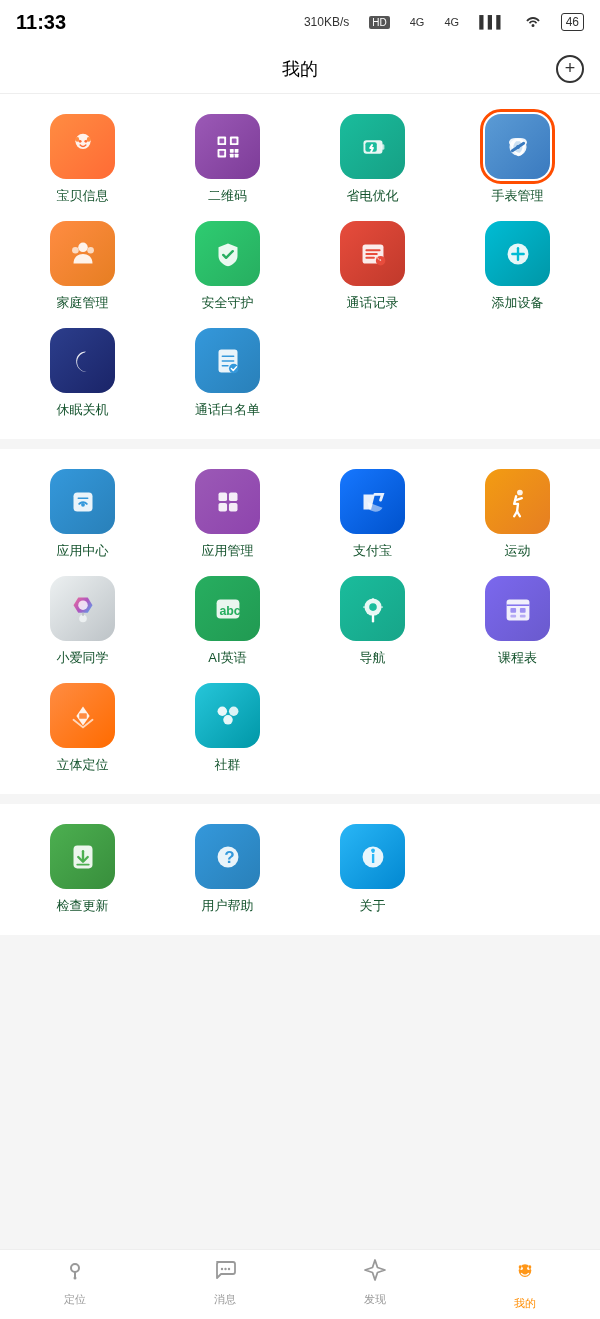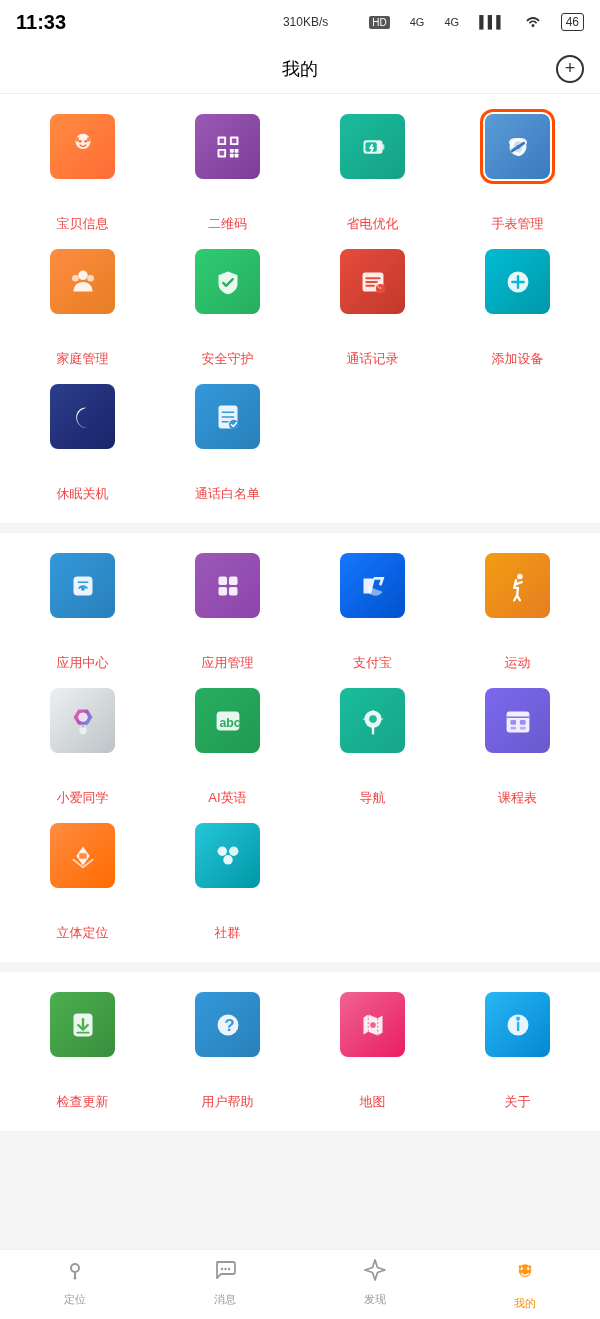--- a/index.html
+++ b/index.html
@@ -83,33 +83,32 @@
       display: flex;
       flex-direction: column;
       align-items: center;
       gap: 8px;
       cursor: pointer;
     }
 
     .app-icon {
       width: 65px;
       height: 65px;
-      border-radius: 8px;
+      border-radius: 16px;
       display: flex;
       align-items: center;
       justify-content: center;
       font-size: 30px;
       position: relative;
     }
 
     .app-label {
       font-size: 13px;
-      color: #ef4444;
+      color: #14532d;
       text-align: left;
-      margin-top: 28px;
     }
 
     
     .app-item.selected .app-icon {
       outline: 3px solid #ff4d00;
       outline-offset: 2px;
     }
 
     
     .bg-orange { background: linear-gradient(135deg, #ff8c42, #ff6b35); }
@@ -174,21 +173,21 @@
     
     .bottom-spacer { height: 70px; }
   </style>
 </head>
 <body>
 
 <div class="status-bar">
   <span class="status-time">11:33</span>
   <div class="status-icons">
     <span>310KB/s</span>
-    <span style="background:#555;color:#fff;padding:1px 3px;border-radius:2px;font-size:10px;margin-left:21px;">HD</span>
+    <span style="background:#555;color:#fff;padding:1px 3px;border-radius:2px;font-size:10px;">HD</span>
     <span style="font-size:11px;">4G</span>
     <span style="font-size:11px;">4G</span>
     <span>▌▌▌</span>
     <span>
       <svg width="16" height="12" viewBox="0 0 16 12">
           <path d="M8 9a1.5 1.5 0 110 3 1.5 1.5 0 010-3zm0-3.5a5 5 0 014.2 2.3l-1.4 1a3 3 0 00-5.6 0l-1.4-1A5 5 0 018 5.5zm0-3.5a8 8 0 016.7 3.6l-1.4 1A6 6 0 008 4a6 6 0 00-5.3 2.6l-1.4-1A8 8 0 018 2z" fill="#333"></path>
         </svg>
     </span>
     <span style="border:1.5px solid #333;border-radius:3px;padding:1px 4px;font-size:12px;">46</span>
   </div>
@@ -485,31 +484,20 @@
     <div class="app-item">
       <div class="app-icon bg-blue2">
         <svg class="icon-svg" viewBox="0 0 40 40" fill="none">
           <circle cx="20" cy="20" r="11" fill="white" opacity="0.9"></circle>
           <text x="16" y="26" font-size="18" font-weight="bold" fill="#3498db" font-family="Arial">?</text>
         </svg>
       </div>
       <span class="app-label">用户帮助</span>
     </div>
 
-    <div class="app-item">
-      <div class="app-icon bg-pink">
-        <svg class="icon-svg" viewBox="0 0 40 40" fill="none">
-          <path d="M10 12 L15 9 L25 13 L30 10 L30 28 L25 31 L15 27 L10 30 Z" fill="white" opacity="0.9"></path>
-          <path d="M15 9 L15 27" stroke="#f06292" stroke-width="1" stroke-dasharray="2"></path>
-          <path d="M25 13 L25 31" stroke="#f06292" stroke-width="1" stroke-dasharray="2"></path>
-          <circle cx="20" cy="20" r="3" fill="#f06292"></circle>
-        </svg>
-      </div>
-      <span class="app-label">地图</span>
-    </div>
 
     <div class="app-item">
       <div class="app-icon bg-skyblue">
         <svg class="icon-svg" viewBox="0 0 40 40" fill="none">
           <circle cx="20" cy="20" r="11" fill="white" opacity="0.9"></circle>
           <text x="17.5" y="26" font-size="18" font-weight="bold" fill="#29b6f6" font-family="Arial">i</text>
           <circle cx="20" cy="13" r="2" fill="#29b6f6"></circle>
         </svg>
       </div>
       <span class="app-label">关于</span>

